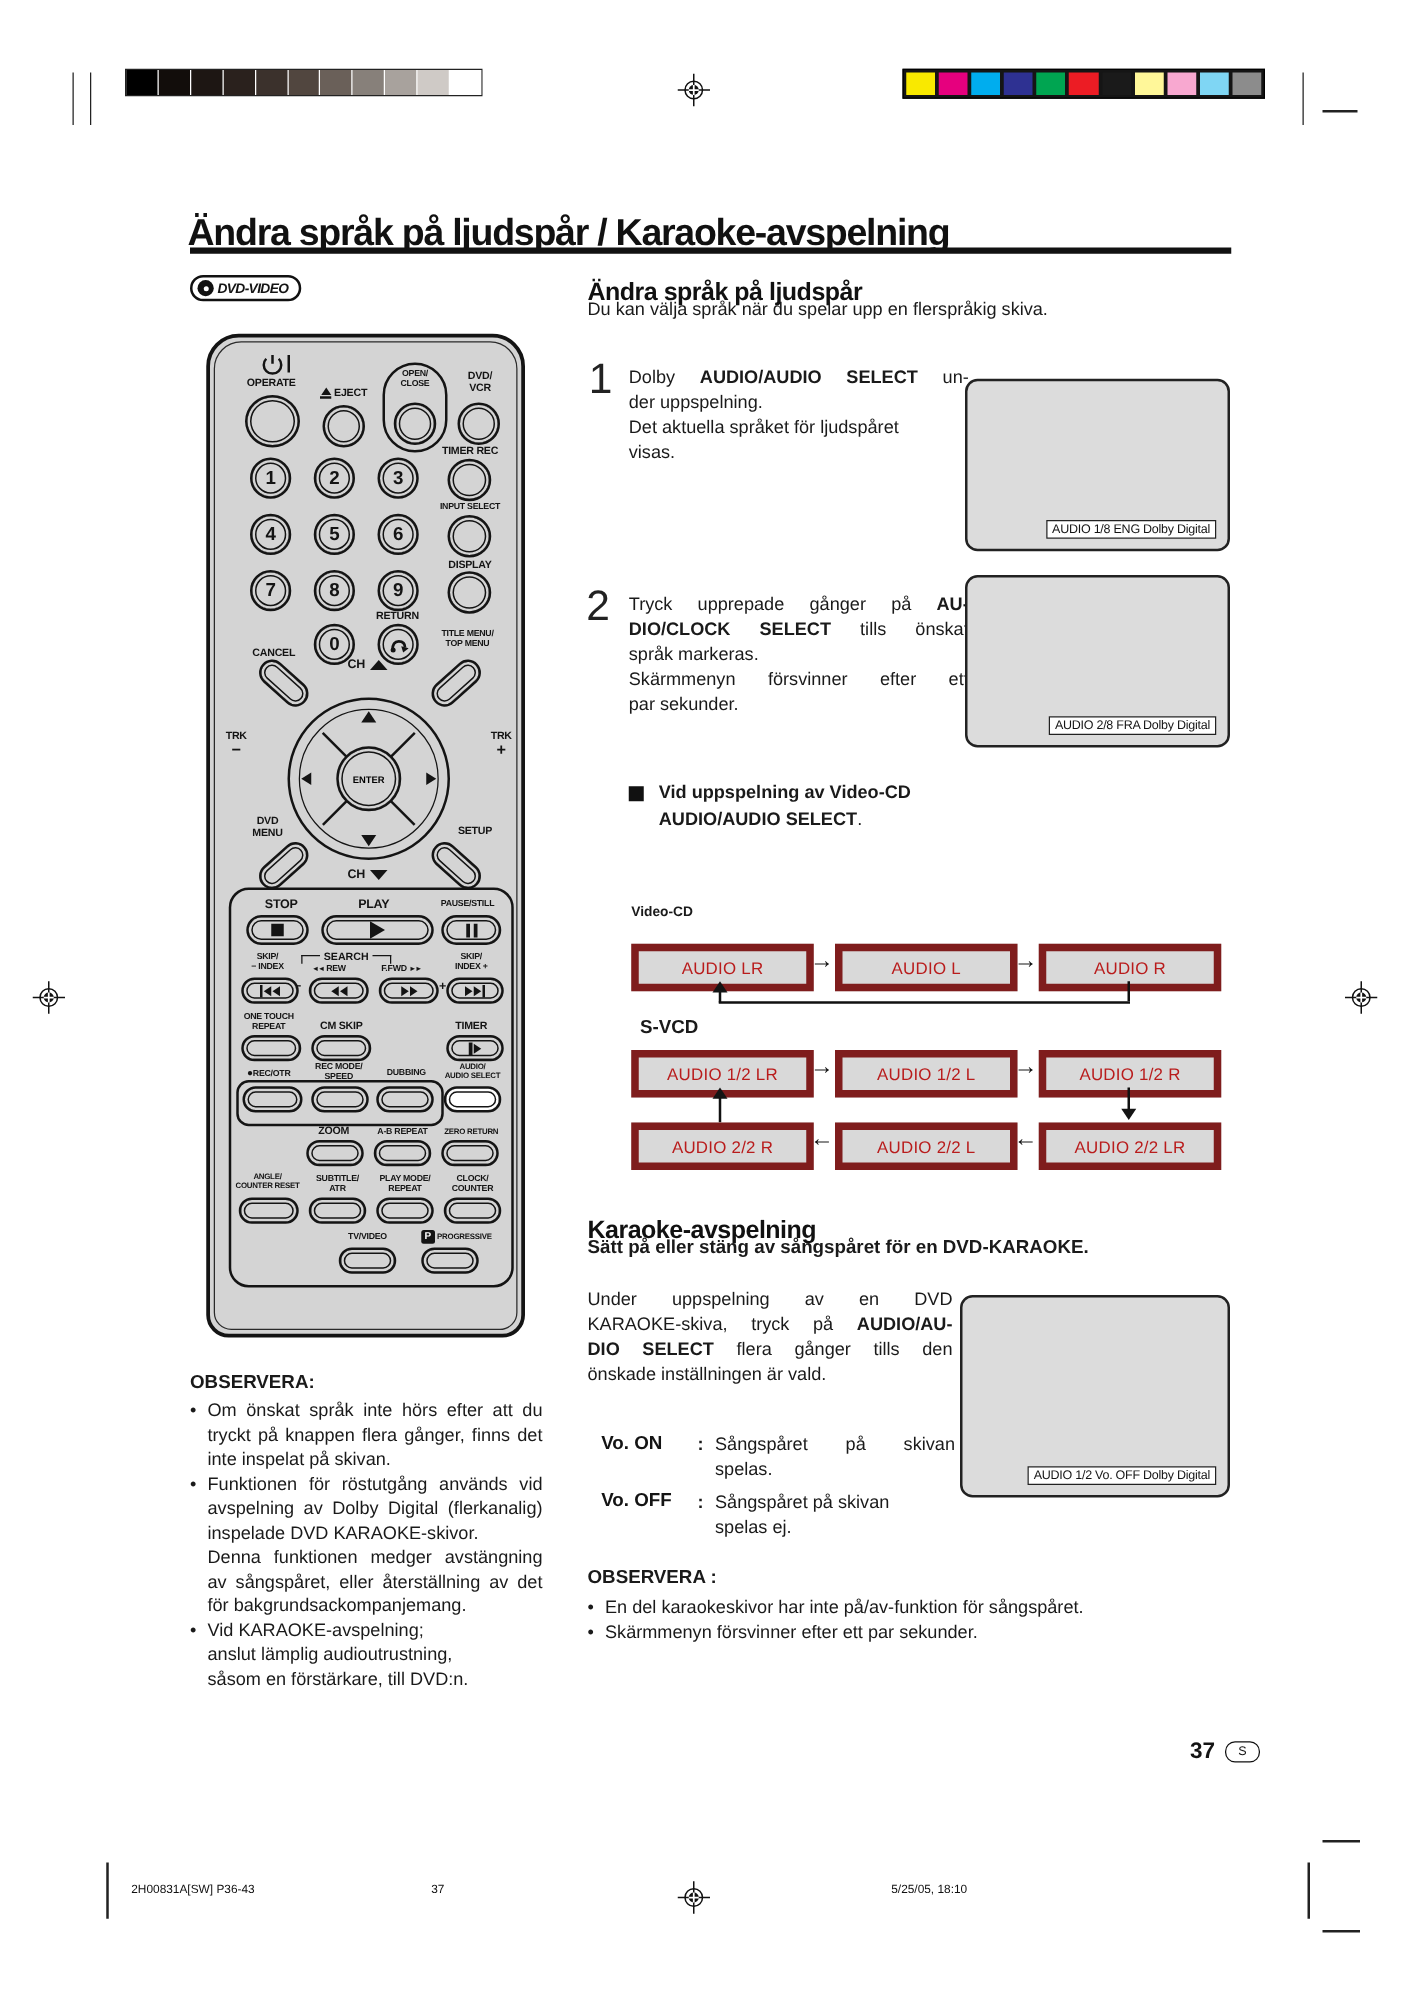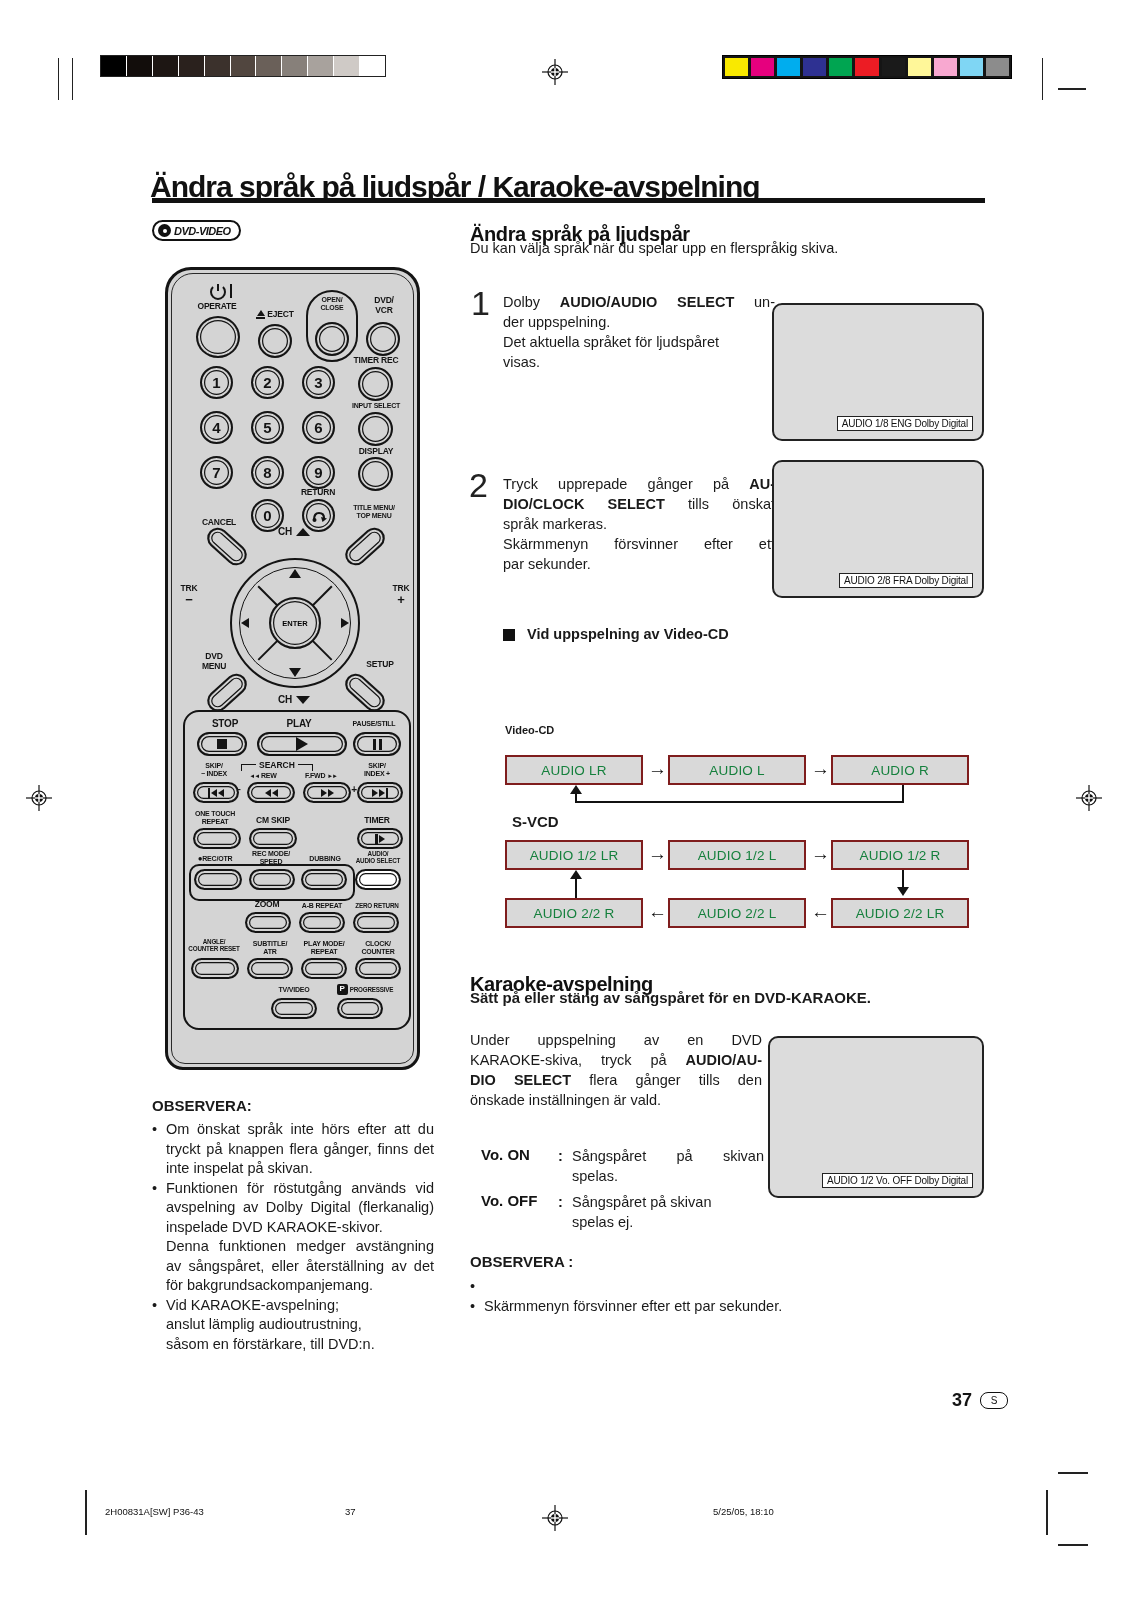--- a/index.html
+++ b/index.html
@@ -79,21 +79,21 @@
   .step-num{font-size:34px;font-weight:400;color:#222;}
   b,.bold{font-weight:bold;}
   .jl{text-align:justify;text-align-last:justify;}
   .pre{white-space:pre-line;}
   
   .screen{background:#dcdcdc;border:2.5px solid #222;border-radius:10px;}
   .screen .osd{position:absolute;right:9px;bottom:8px;background:#fff;border:1.5px solid #222;font-size:10px;padding:1px 4px;white-space:nowrap;letter-spacing:-0.2px;}
   
   .note-sq{width:12px;height:12px;background:#111;}
   
-  .fbox{position:absolute;width:134px;height:26px;background:#d9d9d9;border:2px solid #7f1d1d;display:flex;align-items:center;justify-content:center;font-size:13.5px;letter-spacing:0.2px;color:#15803d;}
+  .fbox{position:absolute;width:134px;height:26px;background:#d9d9d9;border:6px solid #7f1d1d;display:flex;align-items:center;justify-content:center;font-size:13.5px;letter-spacing:0.2px;color:#b91c1c;}
   .farrow{position:absolute;font-size:19px;font-weight:bold;color:#111;line-height:1;}
   .fline{position:absolute;background:#111;}
   
   .vo-term{font-size:15px;font-weight:bold;}
   .bullet-row{display:flex;}
   .bullet-dot{width:14px;flex:none;}
   
   .foot{font-size:9.5px;color:#111;}
   .pagenum{font-size:18px;font-weight:bold;}
   .s-badge{display:inline-flex;align-items:center;justify-content:center;width:26px;height:15px;border:1.5px solid #111;border-radius:8px;font-size:10px;margin-left:8px;vertical-align:2px;}
@@ -414,20 +414,21 @@
   <div class="jl">Skärmmenyn försvinner efter ett</div>
   <div>par sekunder.</div>
 </div>
 <div class="abs screen" style="left:772px;top:460px;width:212px;height:138px">
   <span class="osd">AUDIO 2/8 FRA Dolby Digital</span>
 </div>
 
 <div class="abs note-sq" style="left:503px;top:629px"></div>
 <div class="abs body-t" style="left:527px;top:624px;width:450px;font-weight:bold">Vid uppspelning av Video-CD</div>
 <div class="abs body-t" style="left:527px;top:646px;width:458px">
+  <div><b>AUDIO/AUDIO SELECT</b><span>.</span></div>
 </div>
 
 <div class="abs body-t" style="left:505px;top:720px;font-weight:bold;font-size:11px">Video-CD</div>
 <div class="abs" style="left:505px;top:755px;width:465px;height:56px">
   <div class="fbox" style="left:0;top:0">AUDIO LR</div>
   <span class="farrow" style="left:143px;top:4px">→</span>
   <div class="fbox" style="left:163px;top:0">AUDIO L</div>
   <span class="farrow" style="left:306px;top:4px">→</span>
   <div class="fbox" style="left:326px;top:0">AUDIO R</div>
   <div class="fline" style="left:397px;top:30px;width:2px;height:16px"></div>
@@ -475,20 +476,21 @@
 spelas.</div>
 <div class="abs vo-term" style="left:481px;top:1192px;width:70px">Vo. OFF</div>
 <div class="abs body-t" style="left:558px;top:1192px;font-weight:bold">:</div>
 <div class="abs body-t pre" style="left:572px;top:1192px;width:192px">Sångspåret på skivan
 spelas ej.</div>
 
 <div class="abs body-t" style="left:470px;top:1252px;font-weight:bold;font-size:15px">OBSERVERA :</div>
 <div class="abs body-t" style="left:470px;top:1276px;width:530px">
   <div class="bullet-row">
       <span class="bullet-dot">•</span>
+      <span>En del karaokeskivor har inte på/av-funktion för sångspåret.</span>
     </div>
   <div class="bullet-row">
       <span class="bullet-dot">•</span>
       <span>Skärmmenyn försvinner efter ett par sekunder.</span>
     </div>
 </div>
 
 <div class="abs body-t" style="left:152px;top:1096px;font-weight:bold;font-size:15px">OBSERVERA:</div>
 <div class="abs body-t" style="left:152px;top:1120px;width:282px;line-height:19.5px">
   <div class="bullet-row">

